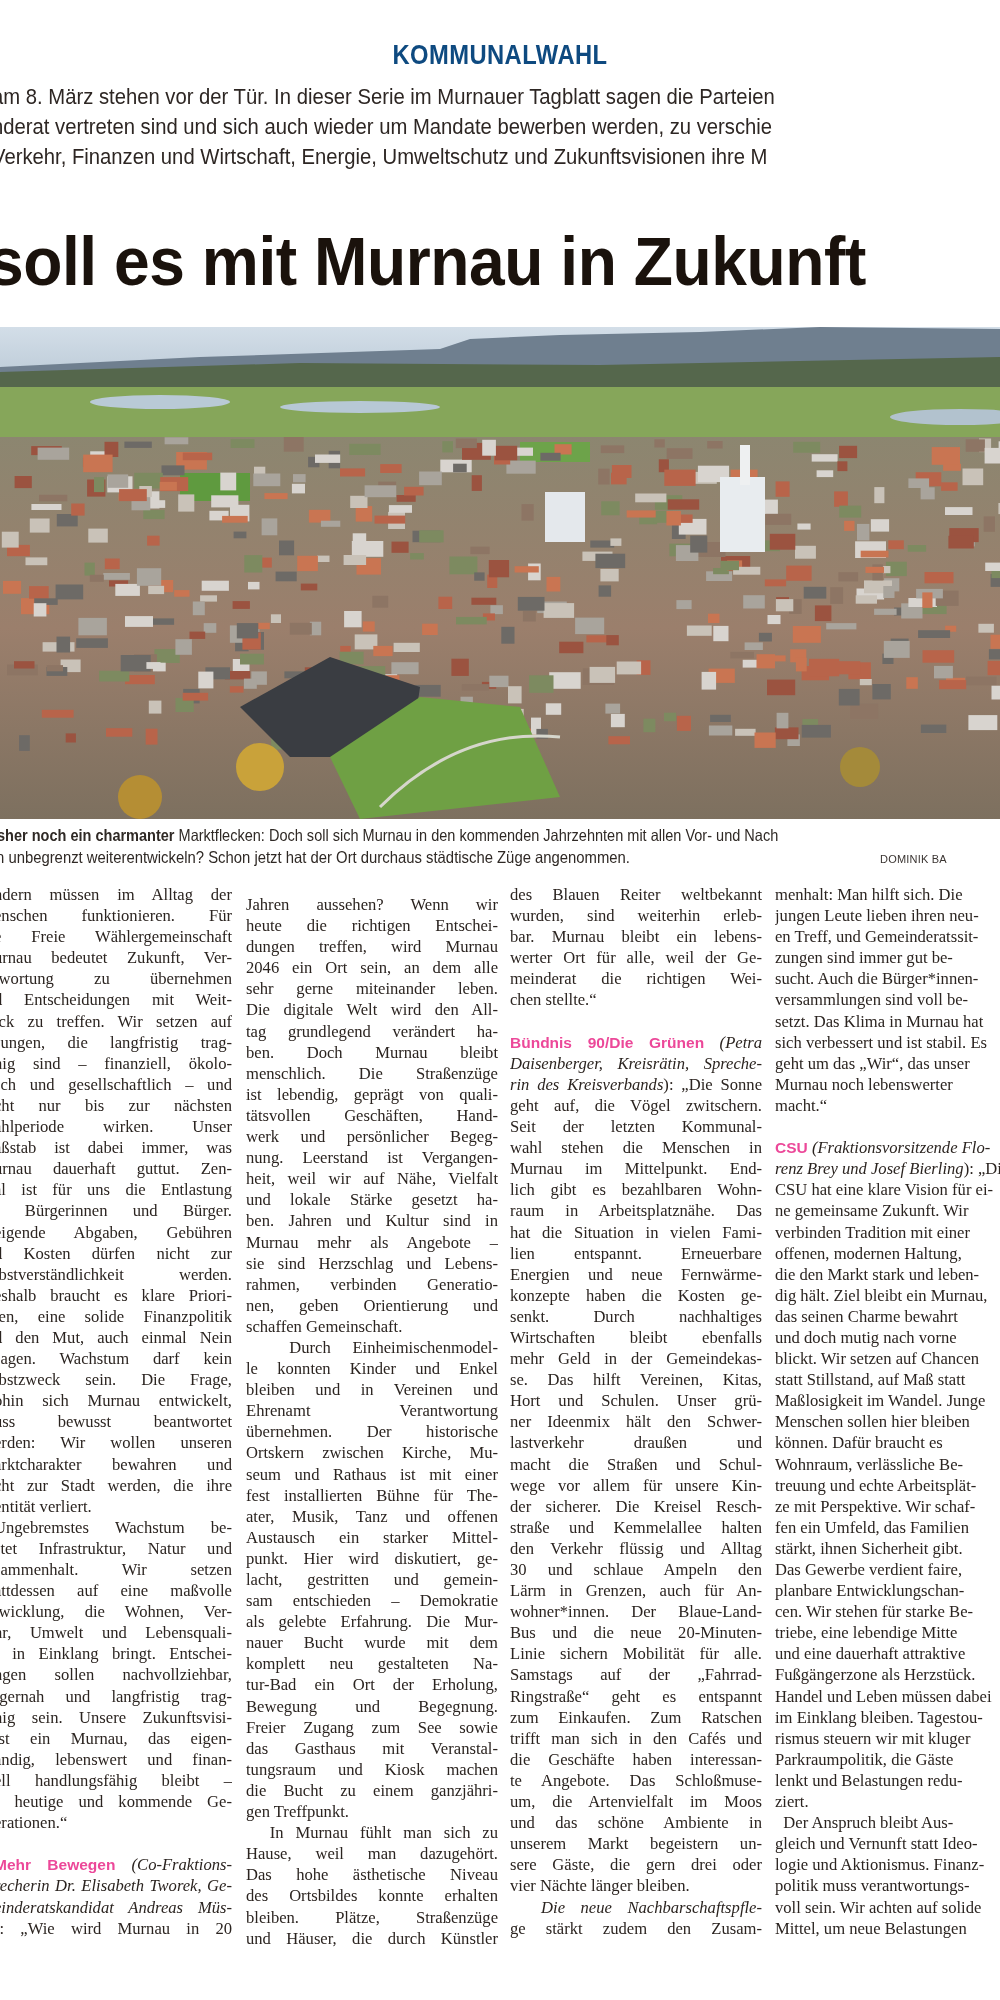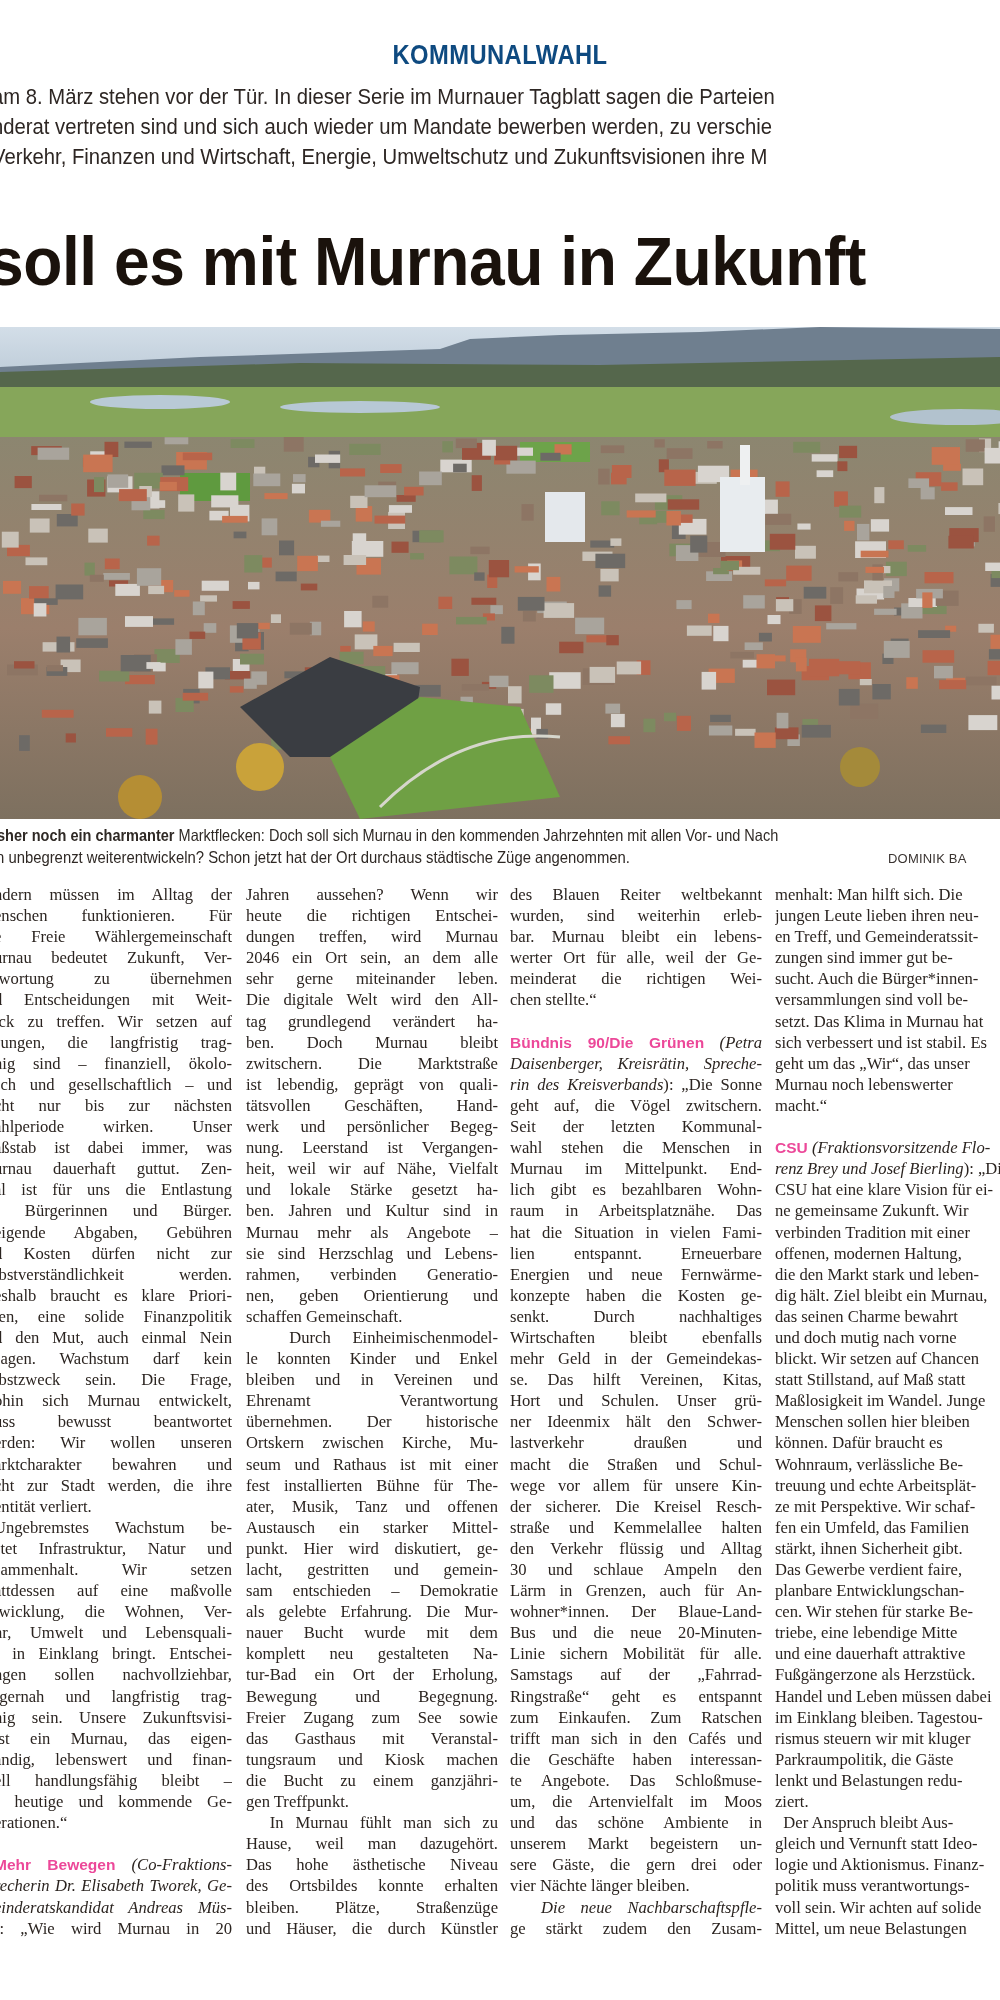--- a/index.html
+++ b/index.html
@@ -33,34 +33,34 @@
   .photo svg { position: absolute; top: 0; left: 0; }
 
   .caption {
     position: absolute; top: 824px; left: 0; width: 1000px;
     font-family: "Liberation Sans", sans-serif; font-size: 16.5px; line-height: 22px;
     color: #2f2925; white-space: nowrap;
   }
   .caption .l1 { position: absolute; left: -3px; top: 0; white-space: nowrap; transform-origin: left top; transform: scaleX(0.88); }
   .caption .l2 { position: absolute; left: -4px; top: 22px; white-space: nowrap; transform-origin: left top; transform: scaleX(0.9); }
   .caption .bold { font-weight: 700; }
-  .caption .credit { position: absolute; left: 880px; top: 24px; font-size: 13px; white-space: nowrap; letter-spacing: 0.2px; color: #3a3431; margin-left: 8px; }
+  .caption .credit { position: absolute; left: 880px; top: 24px; font-size: 11px; white-space: nowrap; letter-spacing: 0.2px; color: #3a3431; }
 
   .col {
     position: absolute; top: 884px;
     font-family: "Liberation Serif", serif; font-size: 16.6px; line-height: 21.1px;
     color: #2b2420;
   }
   .col .line { white-space: nowrap; overflow: hidden; height: 21.1px; }
   .col .j { text-align: justify; text-align-last: justify; }
   .col .blank { height: 21.1px; }
   .col .party { font-family: "Liberation Sans", sans-serif; font-weight: 700; font-size: 15.5px; color: #ec4899; }
   .col .it { font-style: italic; }
   #col1 { left: -6px; width: 238px; }
-  #col2 { left: 246px; width: 252px; }
+  #col2 { left: 246px; width: 252px; margin-top: 10px; }
   #col3 { left: 510px; width: 252px; }
   #col4 { left: 775px; width: 240px; }
 </style>
 </head>
 <body>
 
 <div class="page">
 
   <div class="kicker">KOMMUNALWAHL</div>
 
@@ -589,21 +589,21 @@
     </div>
   <div class="col" id="col2">
       <div class="line j">Jahren aussehen? Wenn wir</div>
       <div class="line j">heute die richtigen Entschei-</div>
       <div class="line j">dungen treffen, wird Murnau</div>
       <div class="line j">2046 ein Ort sein, an dem alle</div>
       <div class="line j">sehr gerne miteinander leben.</div>
       <div class="line j">Die digitale Welt wird den All-</div>
       <div class="line j">tag grundlegend verändert ha-</div>
       <div class="line j">ben. Doch Murnau bleibt</div>
-      <div class="line j">zwitschern. Die Marktstraße</div>
+      <div class="line j">menschlich. Die Straßenzüge</div>
       <div class="line j">ist lebendig, geprägt von quali-</div>
       <div class="line j">tätsvollen Geschäften, Hand-</div>
       <div class="line j">werk und persönlicher Begeg-</div>
       <div class="line j">nung. Leerstand ist Vergangen-</div>
       <div class="line j">heit, weil wir auf Nähe, Vielfalt</div>
       <div class="line j">und lokale Stärke gesetzt ha-</div>
       <div class="line j">ben. Jahren und Kultur sind in</div>
       <div class="line j">Murnau mehr als Angebote –</div>
       <div class="line j">sie sind Herzschlag und Lebens-</div>
       <div class="line j">rahmen, verbinden Generatio-</div>

